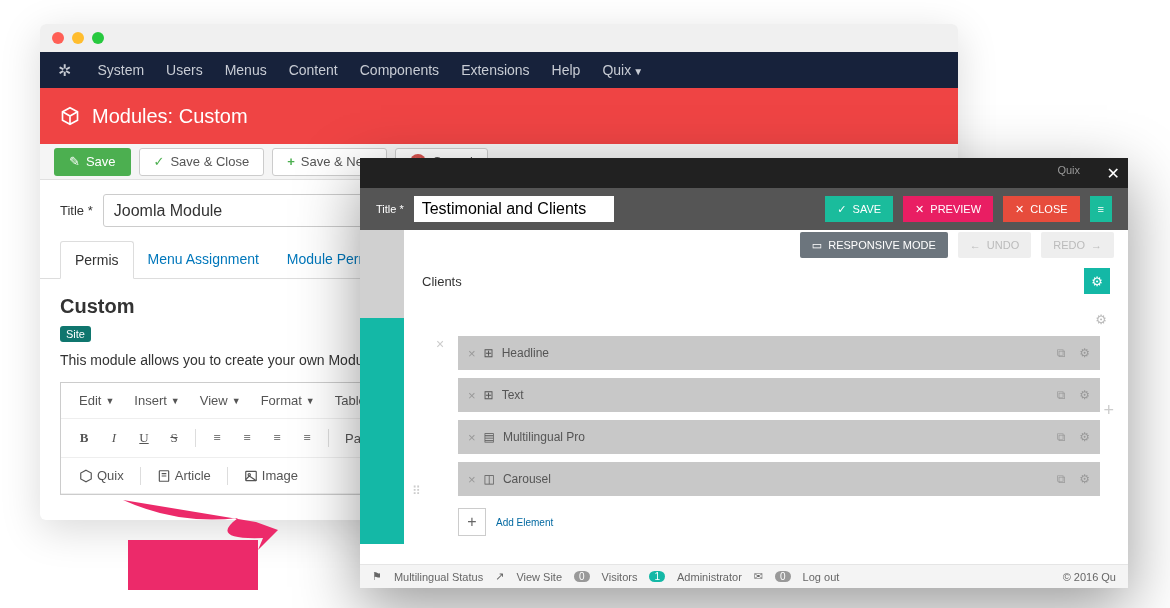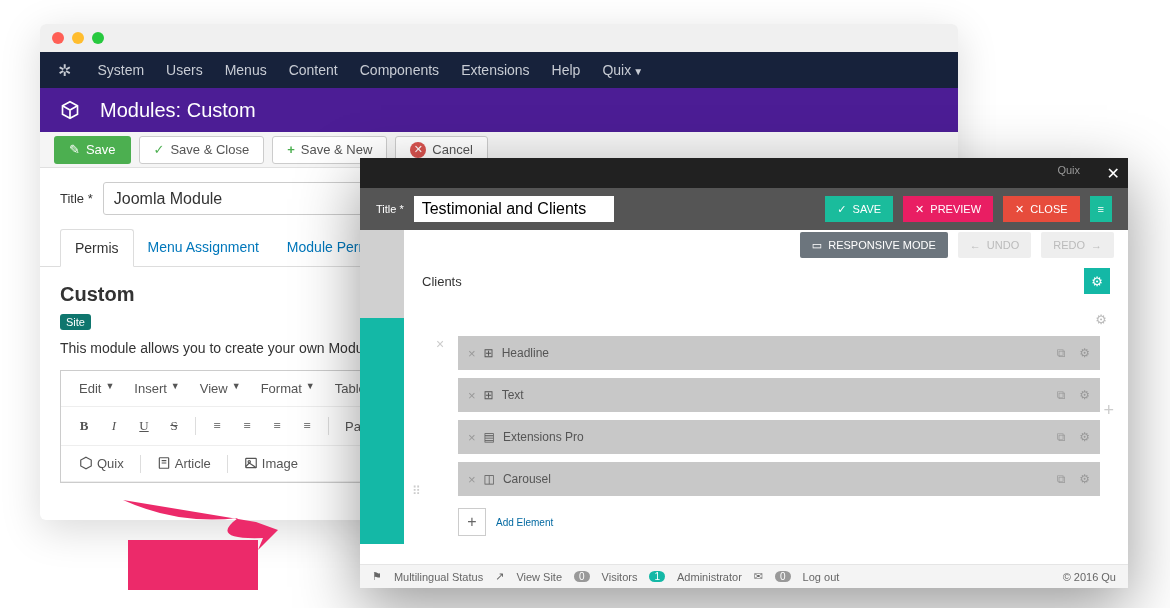--- a/index.html
+++ b/index.html
@@ -7,39 +7,39 @@
 
 
 .win1{position:absolute;left:40px;top:24px;width:918px;height:496px;background:#fff;border-radius:6px;box-shadow:0 10px 40px rgba(0,0,0,.15);overflow:hidden}
 .titlebar{height:28px;background:#f0f0f0;display:flex;align-items:center;padding:0 12px;gap:8px}
 .dot{width:12px;height:12px;border-radius:50%}
 .dot.r{background:#ff5f56}.dot.y{background:#ffbd2e}.dot.g{background:#27c93f}
 .menubar{background:#17223b;height:36px;display:flex;align-items:center;padding:0 18px;gap:22px;color:#c8ccd4;font-size:14px}
 .menubar .logo{color:#c8ccd4;font-size:16px;margin-right:4px}
 .menubar .mi{cursor:pointer}
 .menubar .caret{font-size:10px;margin-left:2px}
-.pagehead{background:#4c1d95;height:44px;display:flex;align-items:center;padding:0 20px;gap:20px;color:#fff;font-size:20px}
+.pagehead{background:#ef4444;height:56px;display:flex;align-items:center;padding:0 20px;gap:12px;color:#fff;font-size:20px}
 .pagehead .boxicon{width:20px;height:20px;display:inline-block}
 .toolbar{background:#f5f5f5;height:36px;display:flex;align-items:center;padding:4px 14px;gap:8px;border-bottom:1px solid #e0e0e0}
 .btn{height:28px;display:inline-flex;align-items:center;gap:6px;padding:0 14px;border-radius:3px;font-size:13px;cursor:pointer;border:1px solid transparent}
 .btn.green{background:#4caf50;color:#fff}
 .btn.white{background:#fff;border-color:#ccc;color:#555}
 .formrow{padding:14px 20px;display:flex;align-items:center;gap:10px}
 .formrow label{font-size:13px;color:#333}
 .formrow input{height:33px;width:260px;padding:0 10px;border:1px solid #ccc;border-radius:3px;font-size:16px;color:#333}
 .tabs{display:flex;border-bottom:1px solid #ddd;padding:0 20px;font-size:14px}
 .tab{padding:10px 14px;cursor:pointer;color:#07b}
 .tab.active{border:1px solid #ddd;border-bottom-color:#fff;border-radius:3px 3px 0 0;margin-bottom:-1px;color:#333}
 .body{padding:16px 20px}
 .body h2{font-size:20px;color:#333;margin-bottom:6px}
 .badge{display:inline-block;background:#0f766e;color:#fff;font-size:11px;padding:2px 6px;border-radius:3px;margin-bottom:10px}
 .desc{font-size:14px;color:#333;margin-bottom:14px}
 .editor{border:1px solid #ccc}
 .edrow{display:flex;align-items:center;border-bottom:1px solid #eee;padding:6px 10px;gap:4px;font-size:13px;color:#555;flex-wrap:wrap}
-.edbtn{padding:4px 8px;cursor:pointer;display:inline-flex;align-items:flex-start;gap:4px}
+.edbtn{padding:4px 8px;cursor:pointer;display:inline-flex;align-items:center;gap:4px}
 .edbtn .car{font-size:9px}
 .sep{width:1px;height:18px;background:#ddd;margin:0 4px}
 .fmt{width:26px;height:26px;display:inline-flex;align-items:center;justify-content:center;cursor:pointer;font-family:Georgia,serif}
 .fmt.b{font-weight:bold}.fmt.i{font-style:italic}.fmt.u{text-decoration:underline}.fmt.s{text-decoration:line-through}
 
 
 .win2{position:absolute;left:360px;top:158px;width:768px;height:430px;background:#fff;box-shadow:0 20px 60px rgba(0,0,0,.4);overflow:hidden}
 .w2top{background:#212121;height:30px;position:relative}
 .w2close{position:absolute;right:8px;top:6px;color:#fff;font-size:16px;cursor:pointer}
 .w2head{background:#555;height:42px;display:flex;align-items:center;padding:0 16px;gap:10px}
@@ -255,21 +255,21 @@
               <span class="x">×</span>
               <span>⊞</span>
               <span>Text</span>
               <span class="sp"></span>
               <span class="act">⧉</span>
               <span class="act">⚙</span>
             </div>
           <div class="el">
               <span class="x">×</span>
               <span>▤</span>
-              <span>Extensions Pro</span>
+              <span>Multilingual Pro</span>
               <span class="sp"></span>
               <span class="act">⧉</span>
               <span class="act">⚙</span>
             </div>
           <div class="el">
               <span class="x">×</span>
               <span>◫</span>
               <span>Carousel</span>
               <span class="sp"></span>
               <span class="act">⧉</span>

